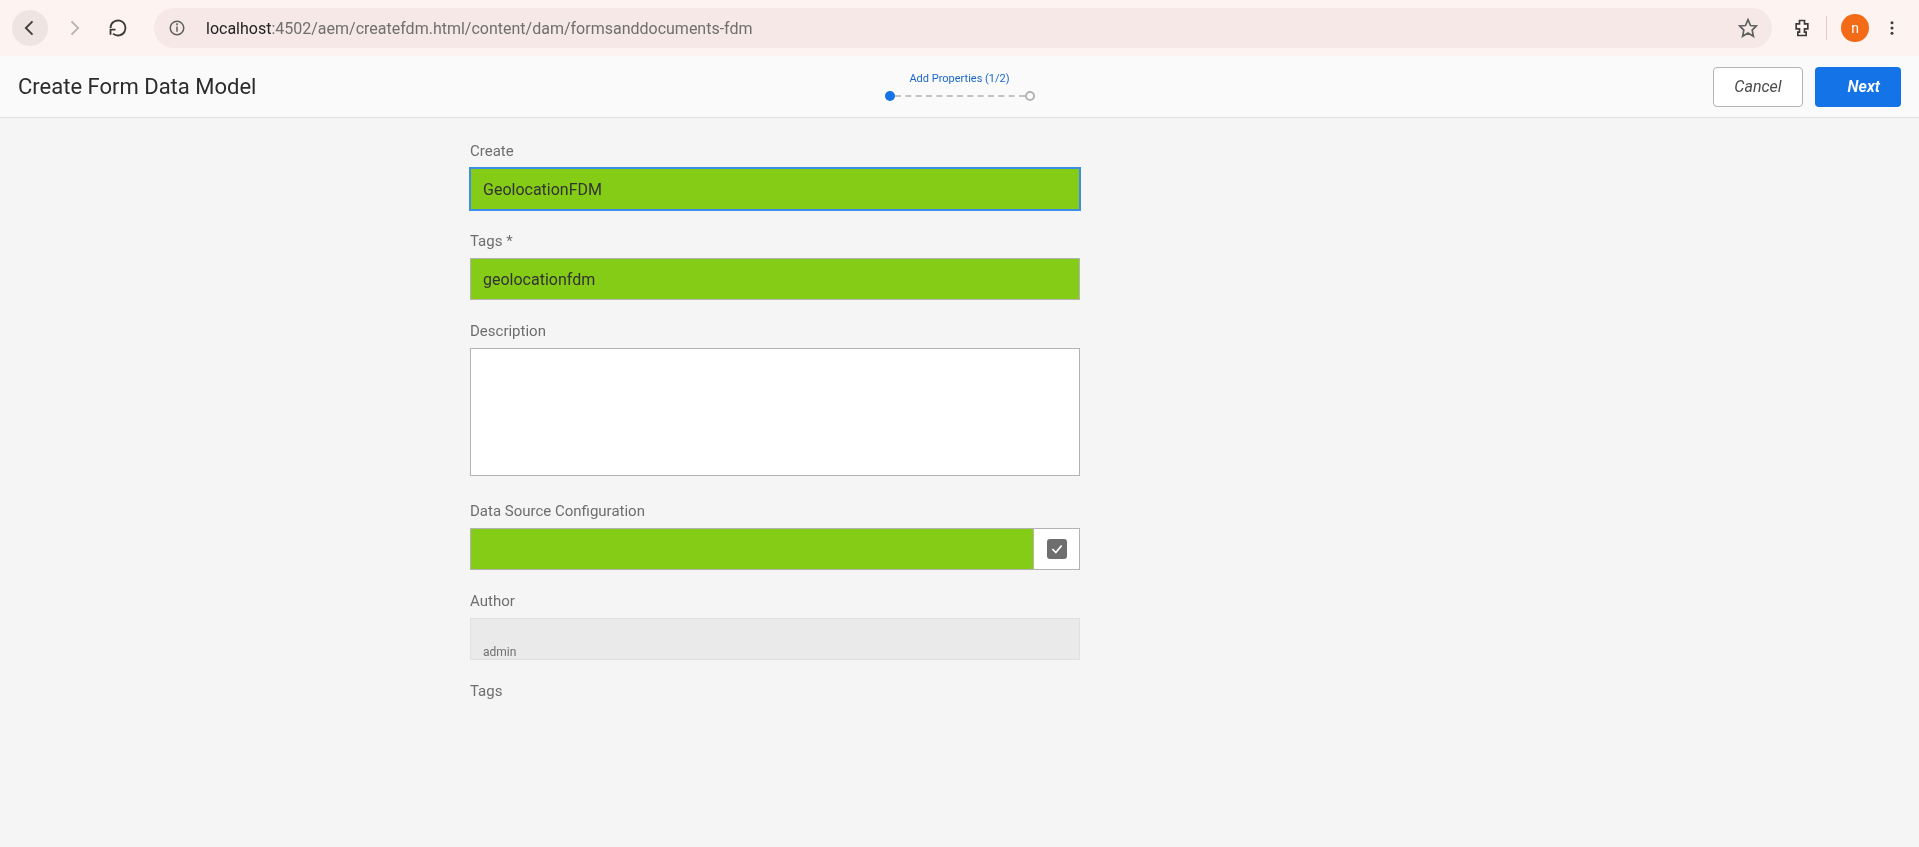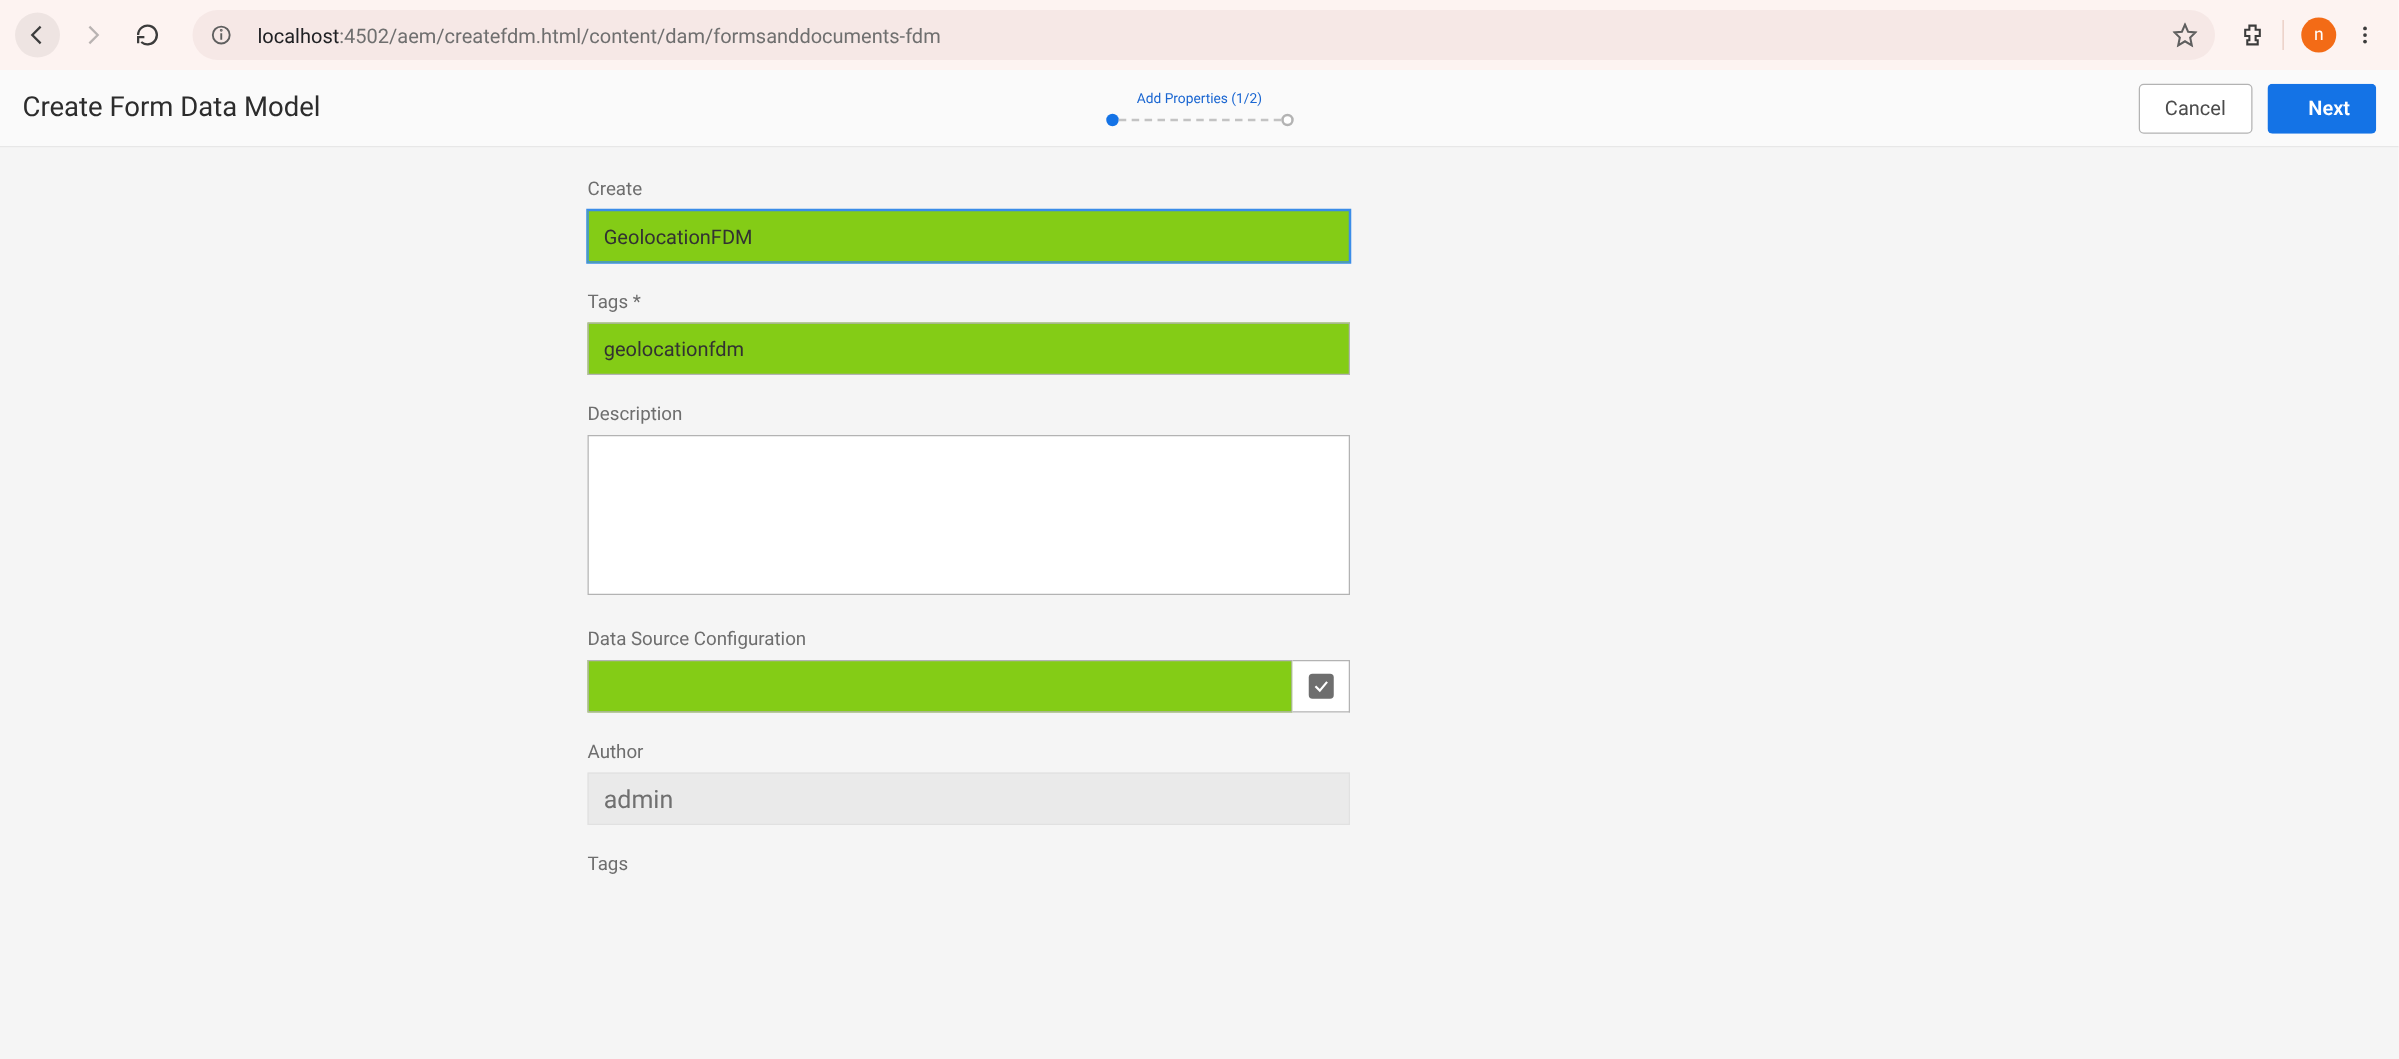--- a/index.html
+++ b/index.html
@@ -69,21 +69,21 @@
   }
   .step-dot { width:10px; height:10px; border-radius:50%; }
   .step-dot.active { background:#1473e6; }
   .step-dot.inactive { border:2px solid #b3b3b3; background:#fff; }
   .step-line {
     width:130px; height:0; border-top:2px dashed #c3c3c3;
   }
   .header-actions { margin-left:auto; display:flex; gap:12px; }
   .btn {
     height:40px; padding:0 20px; font-size:16px; border-radius:4px; cursor:pointer;
-    display:flex; align-items:center; border:1px solid transparent;
+    display:flex; align-items:center; border:1px solid transparent;font-style:italic;
   }
   .btn-cancel { background:#fff; color:#4b4b4b; border:1px solid #b3b3b3; }
   .btn-next { background:#1473e6; color:#fff; font-weight:600;padding-left:32px; }
 
   
   .content {
     height: calc(847px - 56px - 62px);
     background:#f5f5f5;
     overflow-y:auto;
     position:relative;
@@ -100,21 +100,21 @@
     width:100%; height:42px; background:#84cc16;
     border:1px solid #b3b3b3; padding:0 12px; font-size:16px; color:#323232;
   }
   .text-input.focused { border:1px solid #3b8de8; box-shadow:0 0 0 1px #3b8de8; outline:none; }
   .textarea {
     width:100%; height:128px; background:#fff;
     border:1px solid #b3b3b3; padding:10px 12px; font-size:16px; resize:none;
   }
   .readonly {
     width:100%; height:42px; background:#eaeaea; border:1px solid #e1e1e1;
-    padding:0 12px; font-size:20px; color:#707070; display:flex; align-items:center;
+    padding:0 12px; font-size:12px; color:#707070; display:flex; align-items:flex-end;
   }
   .dsconfig { display:flex; gap:0; }
   .dsconfig .text-input { flex:1; }
   .ds-btn {
     width:46px; height:42px; border:1px solid #b3b3b3; border-left:none;
     background:#fff; display:flex; align-items:center; justify-content:center;
   }
   .ds-check {
     width:20px; height:20px; background:#6e6e6e; border-radius:3px;
     display:flex; align-items:center; justify-content:center; color:#fff;

